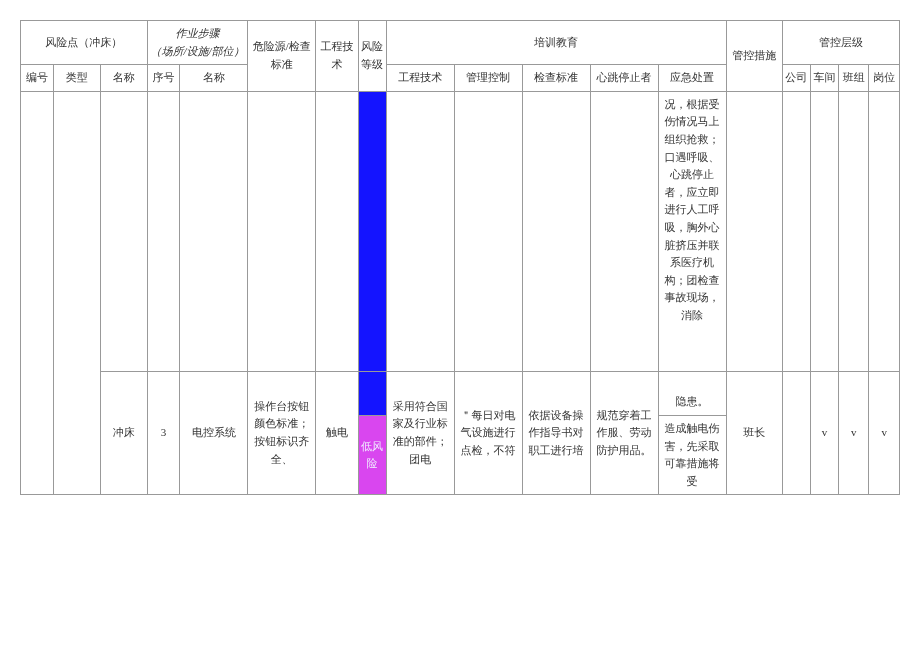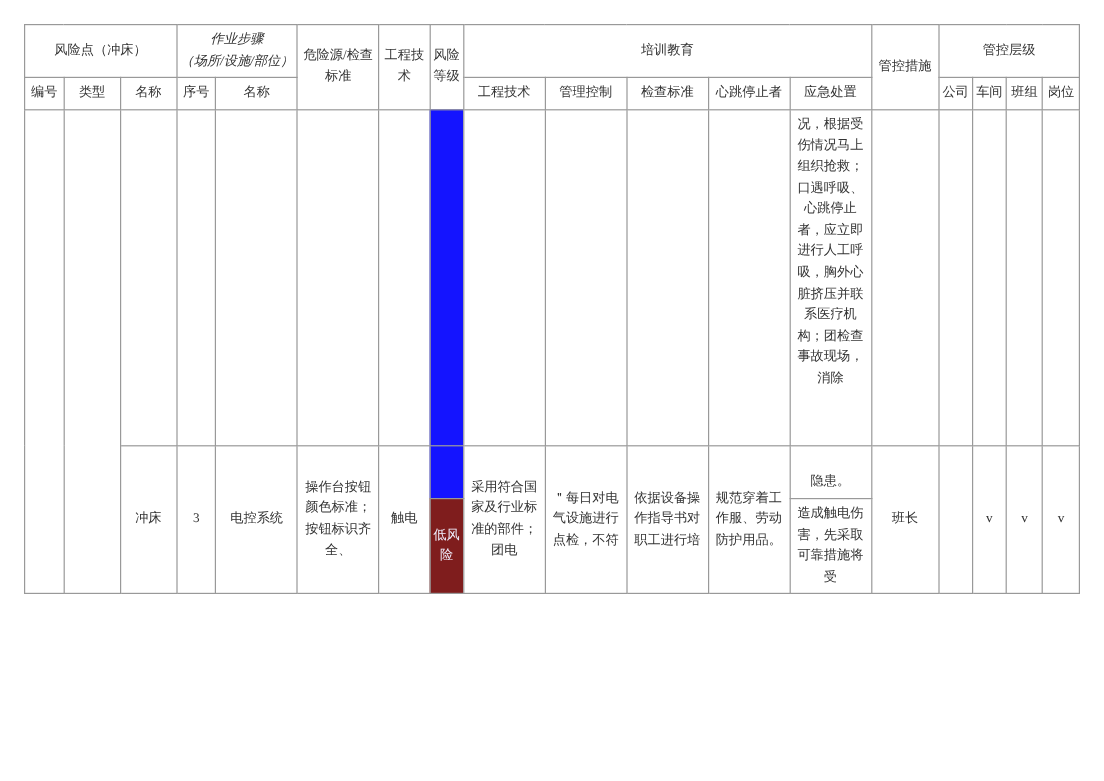--- a/index.html
+++ b/index.html
@@ -22,21 +22,21 @@
       vertical-align: middle;
       font-weight: normal;
       line-height: 1.6;
       word-break: break-all;
     }
     .risk-cell {
       background: #1414ff;
       color: #1414ff;
     }
     .risk-cell-label {
-      background: #7f1d1d;
+      background: #d946ef;
       color: #f0f0ff;
     }
     .top-align { vertical-align: top; margin-top: 36px; }
     .bot-align { vertical-align: bottom; }
     .col-bh { width: 28px; }
     .col-lx { width: 40px; }
     .col-mc { width: 40px; }
     .col-xh { width: 28px; }
     .col-bm { width: 58px; }
     .col-wxy { width: 58px; }

